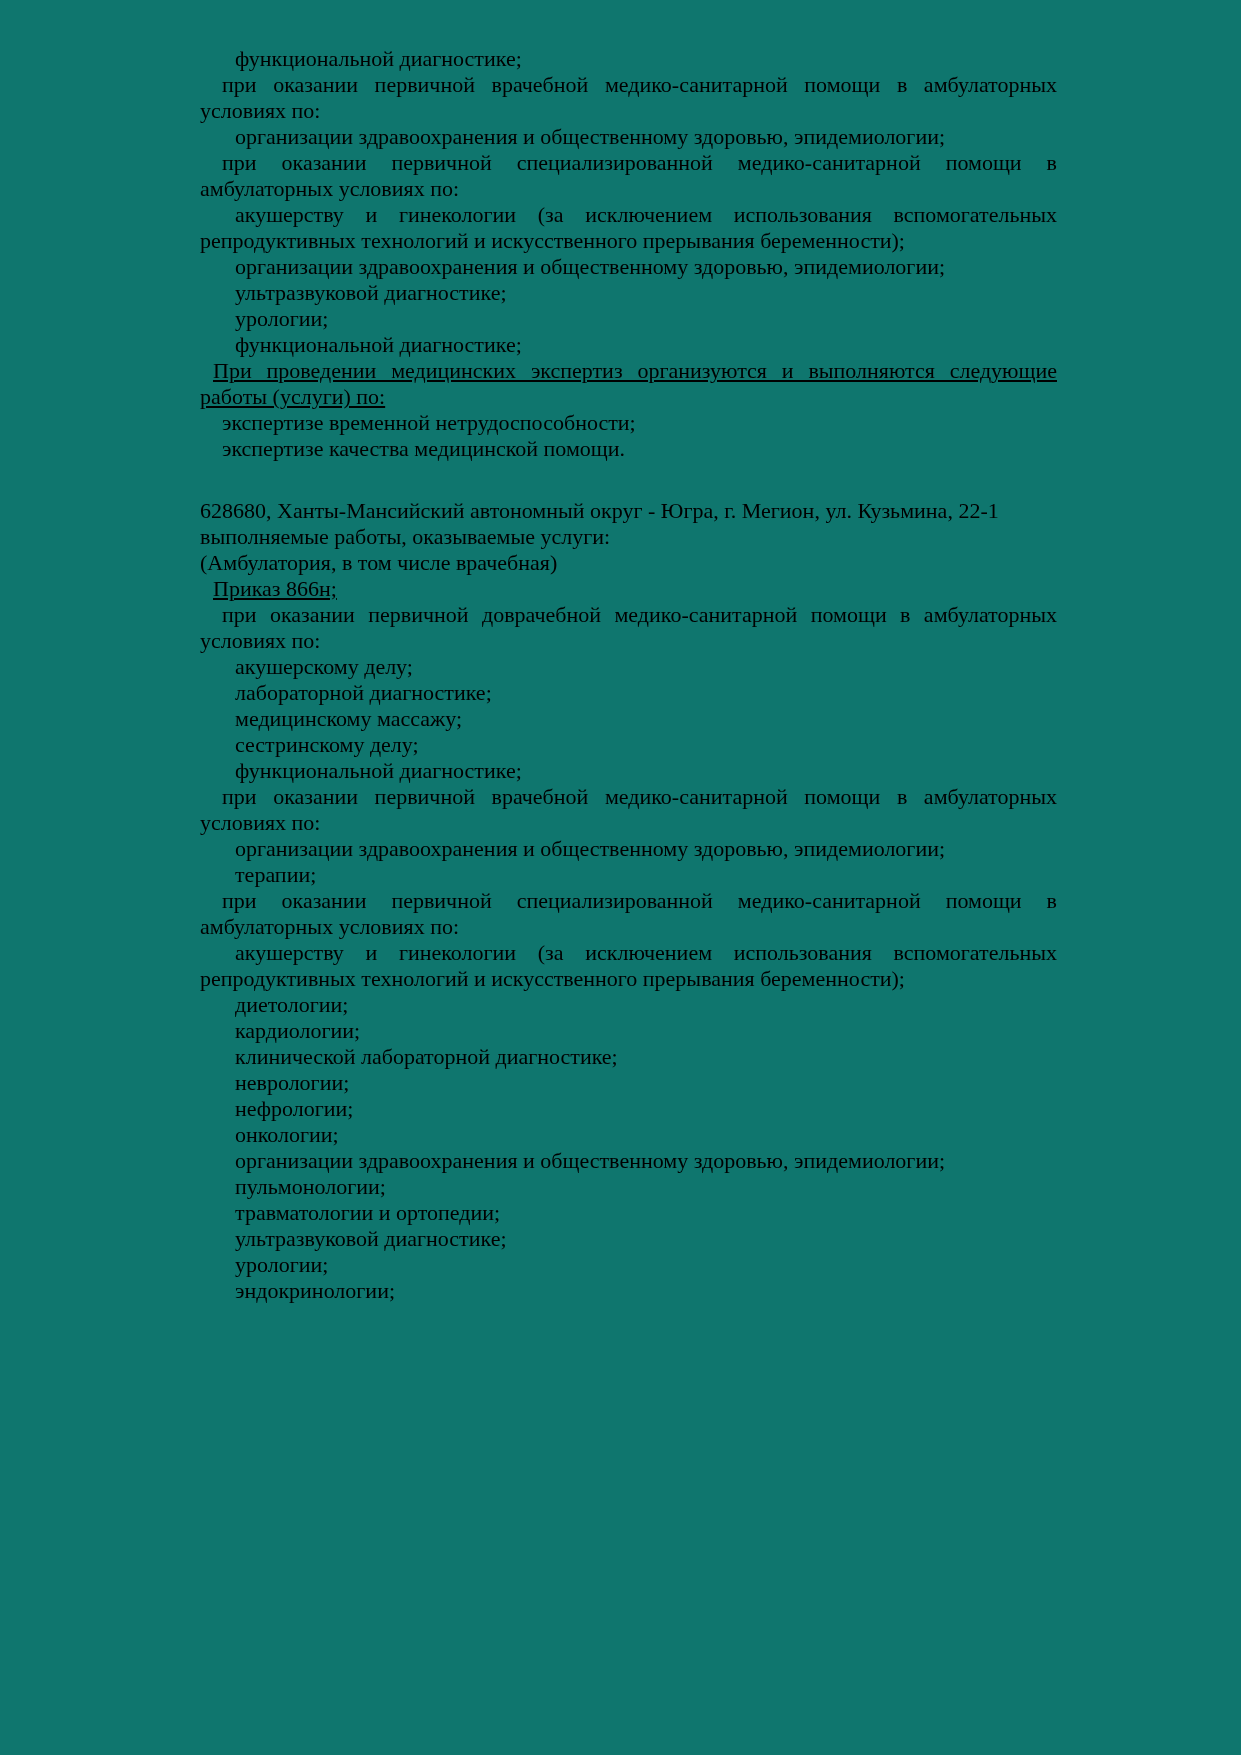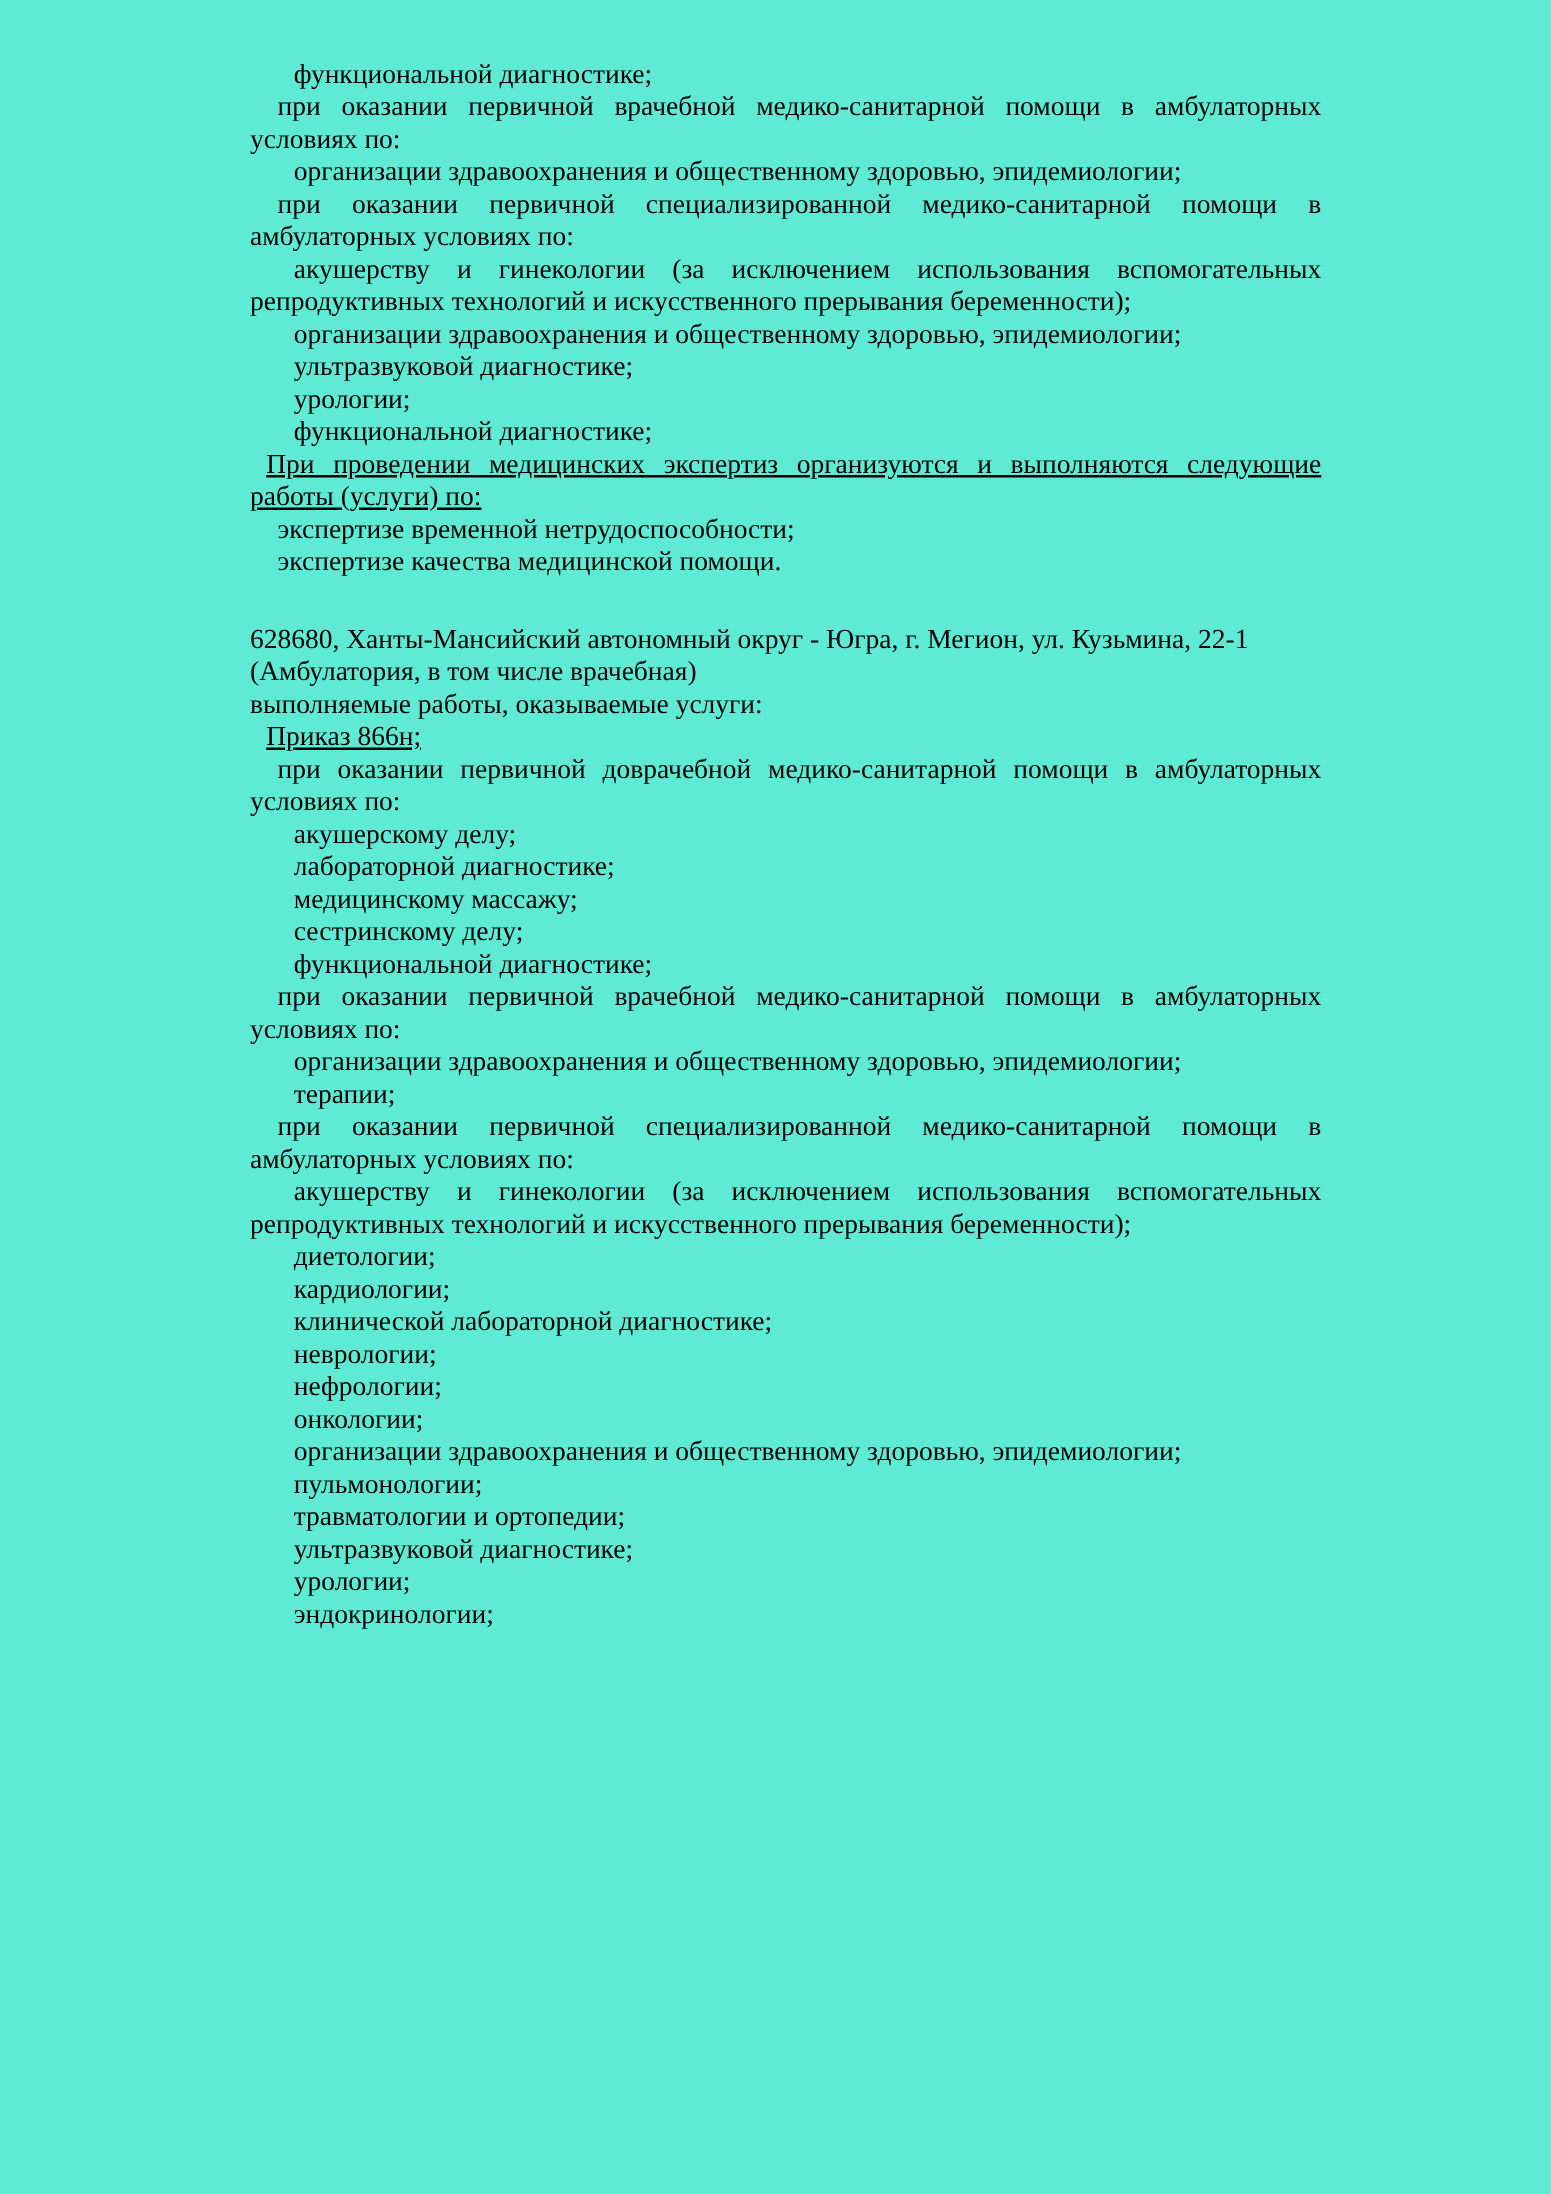--- a/index.html
+++ b/index.html
@@ -4,21 +4,21 @@
 <style>
   html, body {
     margin: 0;
     padding: 0;
     background: #ffffff;
   }
   .page {
     position: relative;
     width: 1241px;
     height: 1755px;
-    background: #5eead4;
+    background: #0f766e;
     overflow: hidden;
     font-family: "Liberation Serif", "DejaVu Serif", serif;
     color: #000000;
   }
   .content {
     position: absolute;
     left: 200px;
     top: 46px;
     width: 857px;
     font-size: 22px;
@@ -50,22 +50,22 @@
       <div class="para ind2 just">при оказании первичной специализированной медико-санитарной помощи в амбулаторных условиях по:</div>
       <div class="para ind3 just">акушерству и гинекологии (за исключением использования вспомогательных репродуктивных технологий и искусственного прерывания беременности);</div>
       <div class="para ind3">организации здравоохранения и общественному здоровью, эпидемиологии;</div>
       <div class="para ind3">ультразвуковой диагностике;</div>
       <div class="para ind3">урологии;</div>
       <div class="para ind3">функциональной диагностике;</div>
       <div class="para ind1 just">При проведении медицинских экспертиз организуются и выполняются следующие работы (услуги) по:</div>
       <div class="para ind2">экспертизе временной нетрудоспособности;</div>
       <div class="para ind2">экспертизе качества медицинской помощи.</div>
       <div class="para ind0 gap">628680, Ханты-Мансийский автономный округ - Югра, г. Мегион, ул. Кузьмина, 22-1</div>
+      <div class="para ind0">выполняемые работы, оказываемые услуги:</div>
       <div class="para ind0">(Амбулатория, в том числе врачебная)</div>
-      <div class="para ind0">выполняемые работы, оказываемые услуги:</div>
       <div class="para ind1">Приказ 866н;</div>
       <div class="para ind2 just">при оказании первичной доврачебной медико-санитарной помощи в амбулаторных условиях по:</div>
       <div class="para ind3">акушерскому делу;</div>
       <div class="para ind3">лабораторной диагностике;</div>
       <div class="para ind3">медицинскому массажу;</div>
       <div class="para ind3">сестринскому делу;</div>
       <div class="para ind3">функциональной диагностике;</div>
       <div class="para ind2 just">при оказании первичной врачебной медико-санитарной помощи в амбулаторных условиях по:</div>
       <div class="para ind3">организации здравоохранения и общественному здоровью, эпидемиологии;</div>
       <div class="para ind3">терапии;</div>

